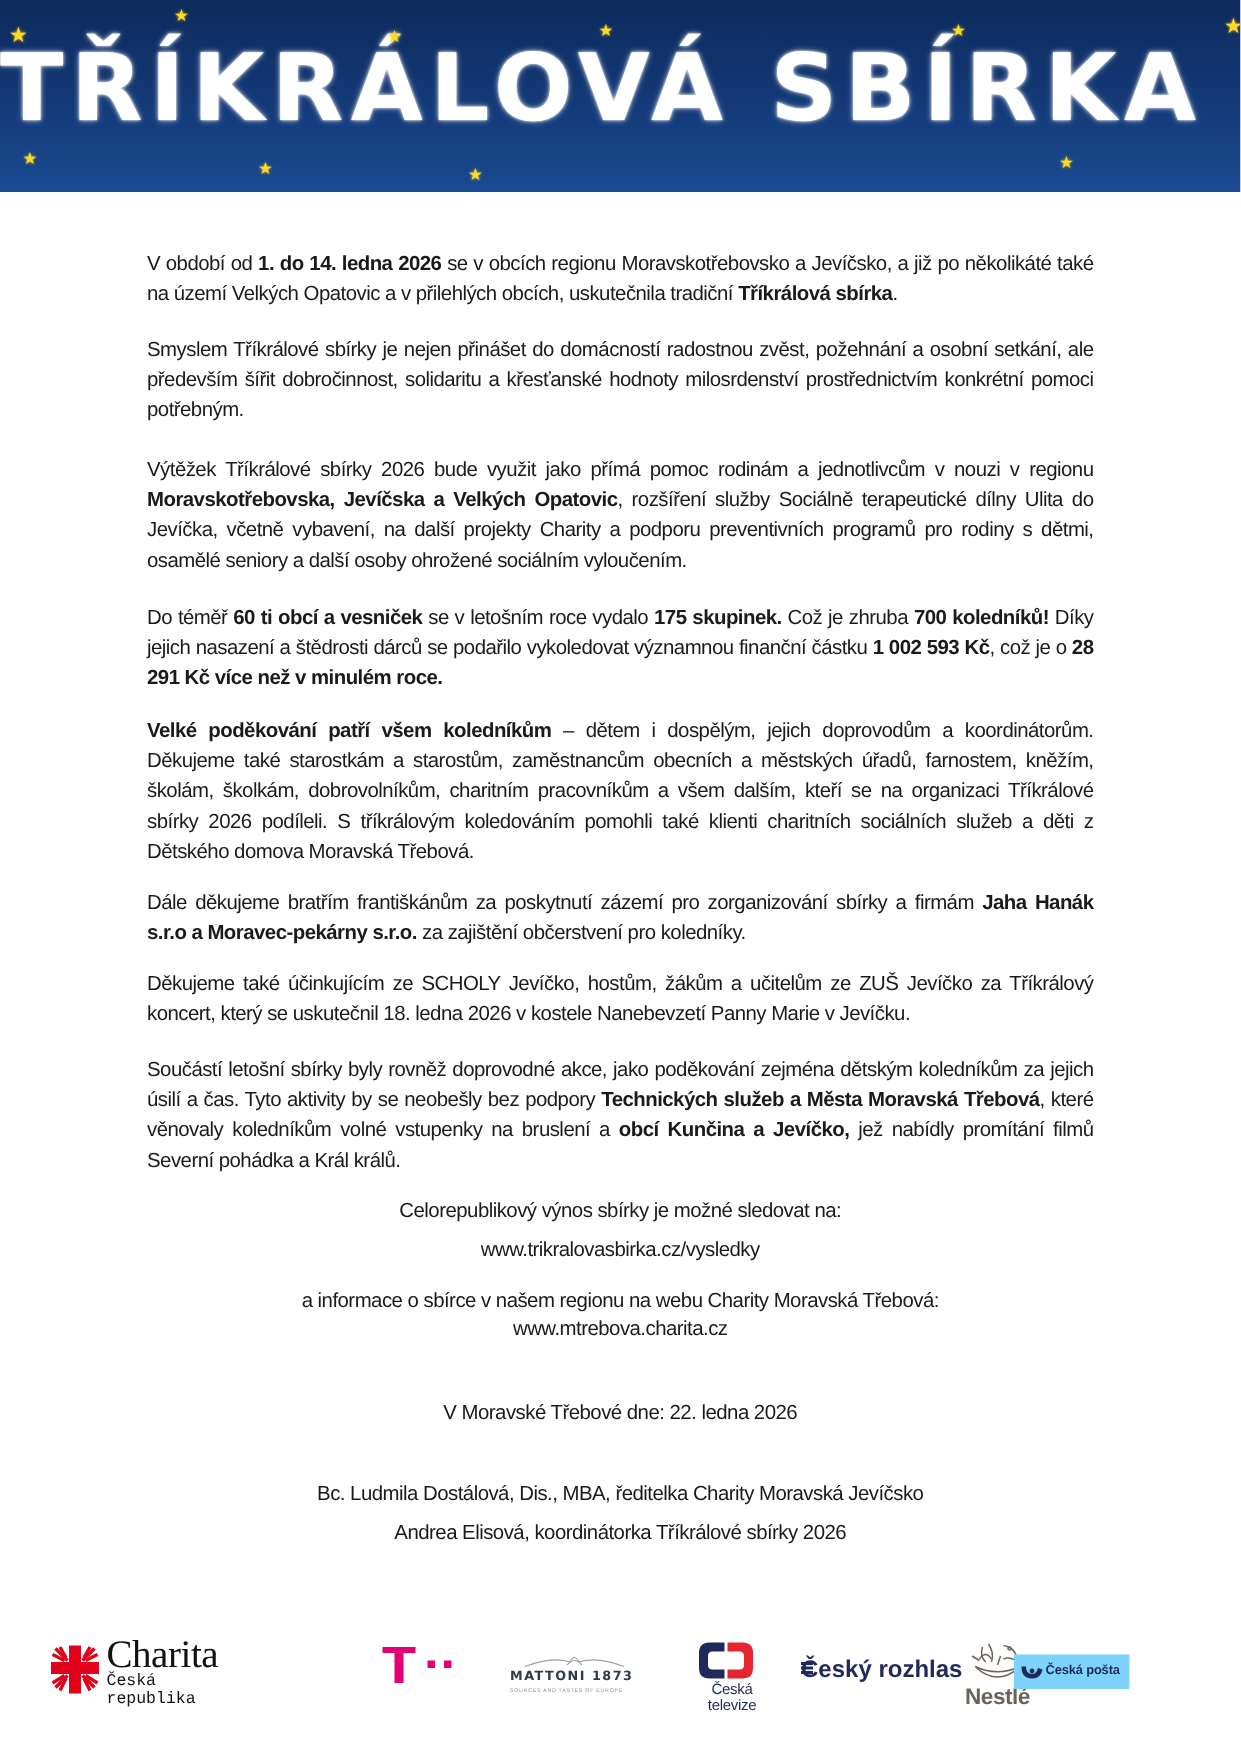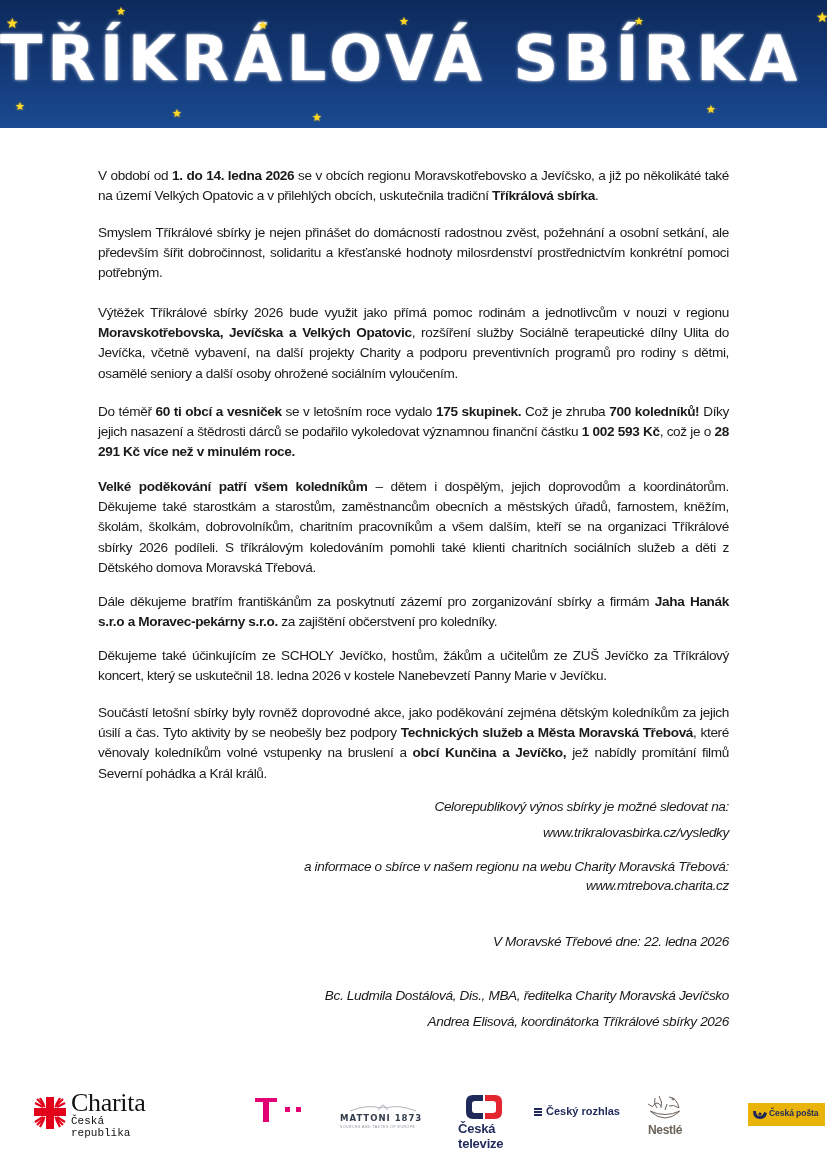--- a/index.html
+++ b/index.html
@@ -28,21 +28,21 @@
   }
   .star.big { font-size: 14px; }
 
   
   .content {
     position: absolute; left: 98px; top: 166px; width: 631px;
     font-size: 13.6px; line-height: 20.2px;
     letter-spacing: -0.35px;
   }
   .content p { margin: 0; text-align: justify; }
-  .content p.left { text-align: right; font-style: italic; }
+  .content p.left { text-align: center; }
   .content b { font-weight: bold; }
 
   .p1 { position: absolute; top: 0; }
   .p2 { position: absolute; top: 57px; }
   .p3 { position: absolute; top: 137px; }
   .p4 { position: absolute; top: 236px; }
   .p5 { position: absolute; top: 311px; }
   .p6 { position: absolute; top: 426px; }
   .p7 { position: absolute; top: 480px; }
   .p8 { position: absolute; top: 537px; }
@@ -83,41 +83,41 @@
     font-family: "DejaVu Sans", sans-serif; font-size: 8.5px; font-weight: bold; color: #2f3a4a; letter-spacing: 1px;
   }
   .mattoni .tag {
     position: absolute; left: 0; top: 25px; width: 85px;
     font-size: 3.5px; color: #8a8f96; letter-spacing: 0.5px;
   }
 
   .ct { left: 458px; top: 14px; width: 60px; height: 40px; }
   .ct .mark { position: absolute; left: 7px; top: 0; width: 38px; height: 26px; }
   .ct .name {
-    position: absolute; left: 0; top: 27px; width: 60px; text-align: left;
-    font-size: 13px; font-weight: bold; color: #1f2a5a; letter-spacing: -0.2px;
+    position: absolute; left: 0; top: 27px; width: 60px; text-align: center;
+    font-size: 10px; font-weight: normal; color: #1f2a5a; letter-spacing: -0.2px;
   }
 
   .cro { left: 534px; top: 26px; width: 90px; height: 16px; }
   .cro .bars { position: absolute; left: 0; top: 2px; width: 8px; height: 10px; }
   .cro .bars span { display: block; height: 2px; background: #1f2a5a; margin-bottom: 1px; }
   .cro .name {
-    position: absolute; left: 12px; top: -1px;
-    font-size: 11px; font-weight: bold; color: #1f2a5a; white-space: nowrap;
+    position: absolute; left: 0; top: -1px;
+    font-size: 16px; font-weight: bold; color: #1f2a5a; white-space: nowrap;
   }
 
   .nestle { left: 643px; top: 14px; width: 44px; height: 44px; }
   .nestle .nest { position: absolute; left: 2px; top: 0; width: 40px; height: 30px; }
   .nestle .name {
     position: absolute; left: 0; top: 29px; width: 44px; text-align: center;
-    font-size: 12px; font-weight: bold; color: #6b625a; letter-spacing: -0.3px;
+    font-size: 15px; font-weight: bold; color: #6b625a; letter-spacing: -0.3px;
   }
 
   .posta {
-    left: 748px; top: 23px; width: 77px; height: 23px; background: #eab308;
+    left: 676px; top: 23px; width: 77px; height: 23px; background: #7dd3fc;
   }
   .posta .horn { position: absolute; left: 4px; top: 6px; width: 16px; height: 11px; }
   .posta .name {
     position: absolute; left: 21px; top: 5px;
     font-size: 8.6px; font-weight: bold; color: #1f2a5a; white-space: nowrap; letter-spacing: -0.1px;
   }
 </style>
 </head>
 <body>
 

